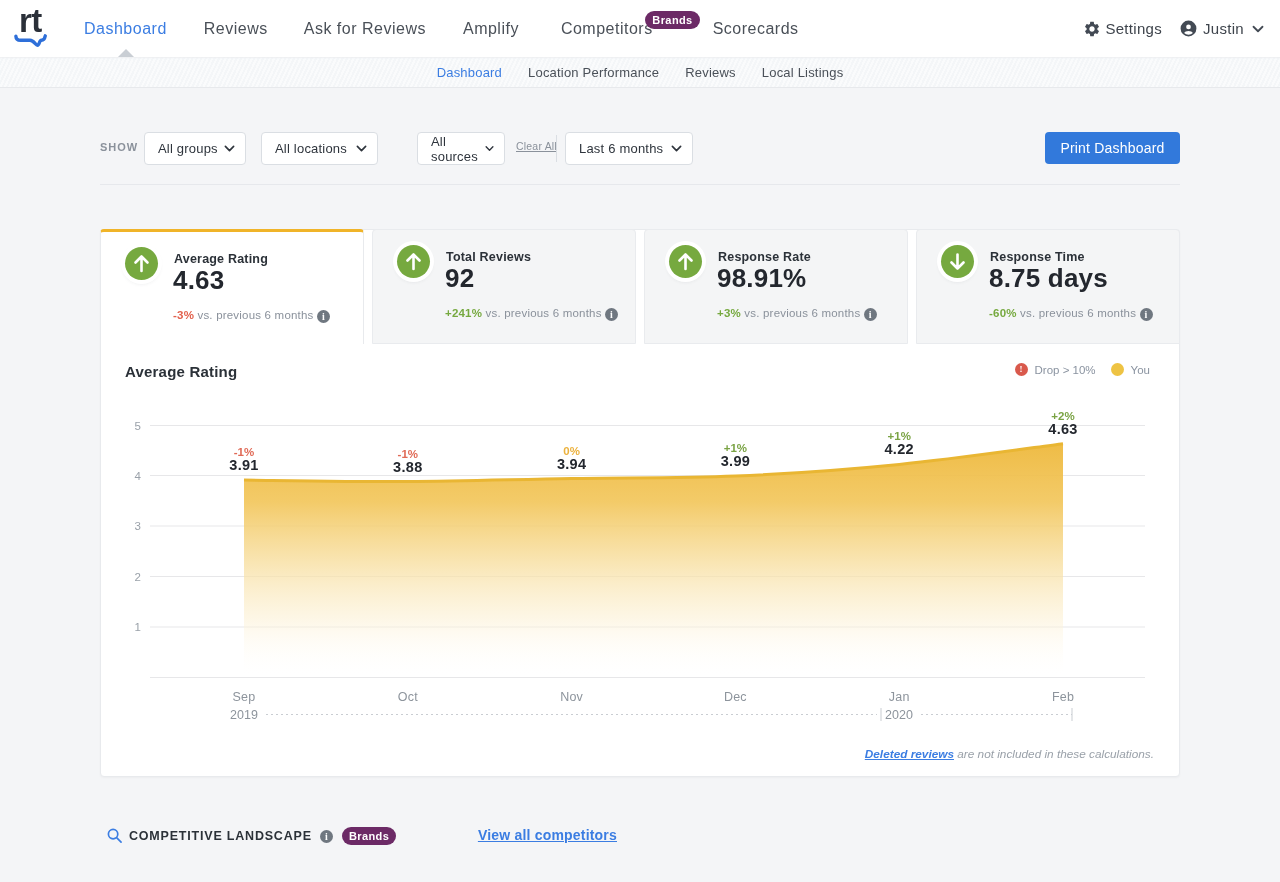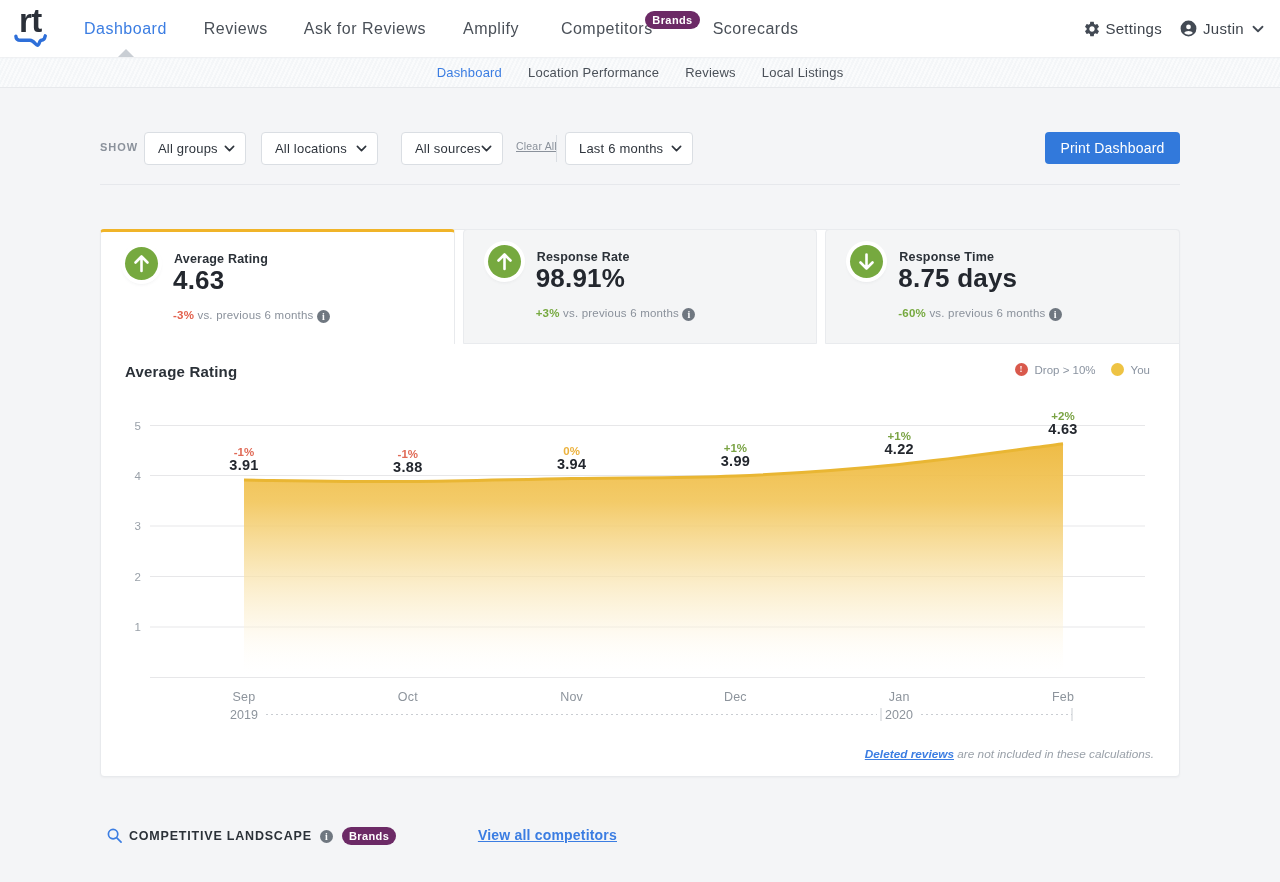--- a/index.html
+++ b/index.html
@@ -106,41 +106,49 @@
 </div>
 
 <div class="filters">
   <span class="show">SHOW</span>
   <div class="dd" style="left:44px;width:102px;">All groups<svg class="chev" width="11" height="11" viewBox="0 0 16 16">
         <path d="M2 5l6 6 6-6" fill="none" stroke="#2e343c" stroke-width="2.4" stroke-linecap="round" stroke-linejoin="round"></path>
       </svg></div>
   <div class="dd" style="left:161px;width:117px;">All locations<svg class="chev" width="11" height="11" viewBox="0 0 16 16">
         <path d="M2 5l6 6 6-6" fill="none" stroke="#2e343c" stroke-width="2.4" stroke-linecap="round" stroke-linejoin="round"></path>
       </svg></div>
-  <div class="dd" style="left:301px;width:102px;">All sources<svg class="chev" width="11" height="11" viewBox="0 0 16 16">
+  <div class="dd" style="left:317px;width:88px;">All sources<svg class="chev" width="11" height="11" viewBox="0 0 16 16">
         <path d="M2 5l6 6 6-6" fill="none" stroke="#2e343c" stroke-width="2.4" stroke-linecap="round" stroke-linejoin="round"></path>
       </svg></div>
   <span class="clearall">Clear All</span>
   <div class="vsep"></div>
   <div class="dd" style="left:465px;width:128px;">Last 6 months<svg class="chev" width="11" height="11" viewBox="0 0 16 16">
         <path d="M2 5l6 6 6-6" fill="none" stroke="#2e343c" stroke-width="2.4" stroke-linecap="round" stroke-linejoin="round"></path>
       </svg></div>
   <div class="btn">Print Dashboard</div>
 </div>
 <div class="hr1"></div>
 
 <section class="panel">
   <div class="tabs">
     <div class="tab sel">
       <div class="ico-circle"><svg width="33" height="33" viewBox="0 0 33 33">
             <path d="M16.5 24V10M10.5 15.5L16.5 9.5l6 6" fill="none" stroke="#fff" stroke-width="2.6" stroke-linecap="round" stroke-linejoin="round"></path>
           </svg></div>
       <h3>Average Rating</h3>
       <div class="val">4.63</div>
       <div class="sub"><b class="red">-3%</b> vs. previous 6 months <span class="info">i</span></div>
+    </div>
+    <div class="tab">
+      <div class="ico-circle"><svg width="33" height="33" viewBox="0 0 33 33">
+            <path d="M16.5 24V10M10.5 15.5L16.5 9.5l6 6" fill="none" stroke="#fff" stroke-width="2.6" stroke-linecap="round" stroke-linejoin="round"></path>
+          </svg></div>
+      <h3>Total Reviews</h3>
+      <div class="val">92</div>
+      <div class="sub"><b class="green">+241%</b> vs. previous 6 months <span class="info">i</span></div>
     </div>
     <div class="tab">
       <div class="ico-circle"><svg width="33" height="33" viewBox="0 0 33 33">
             <path d="M16.5 24V10M10.5 15.5L16.5 9.5l6 6" fill="none" stroke="#fff" stroke-width="2.6" stroke-linecap="round" stroke-linejoin="round"></path>
           </svg></div>
       <h3>Response Rate</h3>
       <div class="val">98.91%</div>
       <div class="sub"><b class="green">+3%</b> vs. previous 6 months <span class="info">i</span></div>
     </div>
     <div class="tab">

